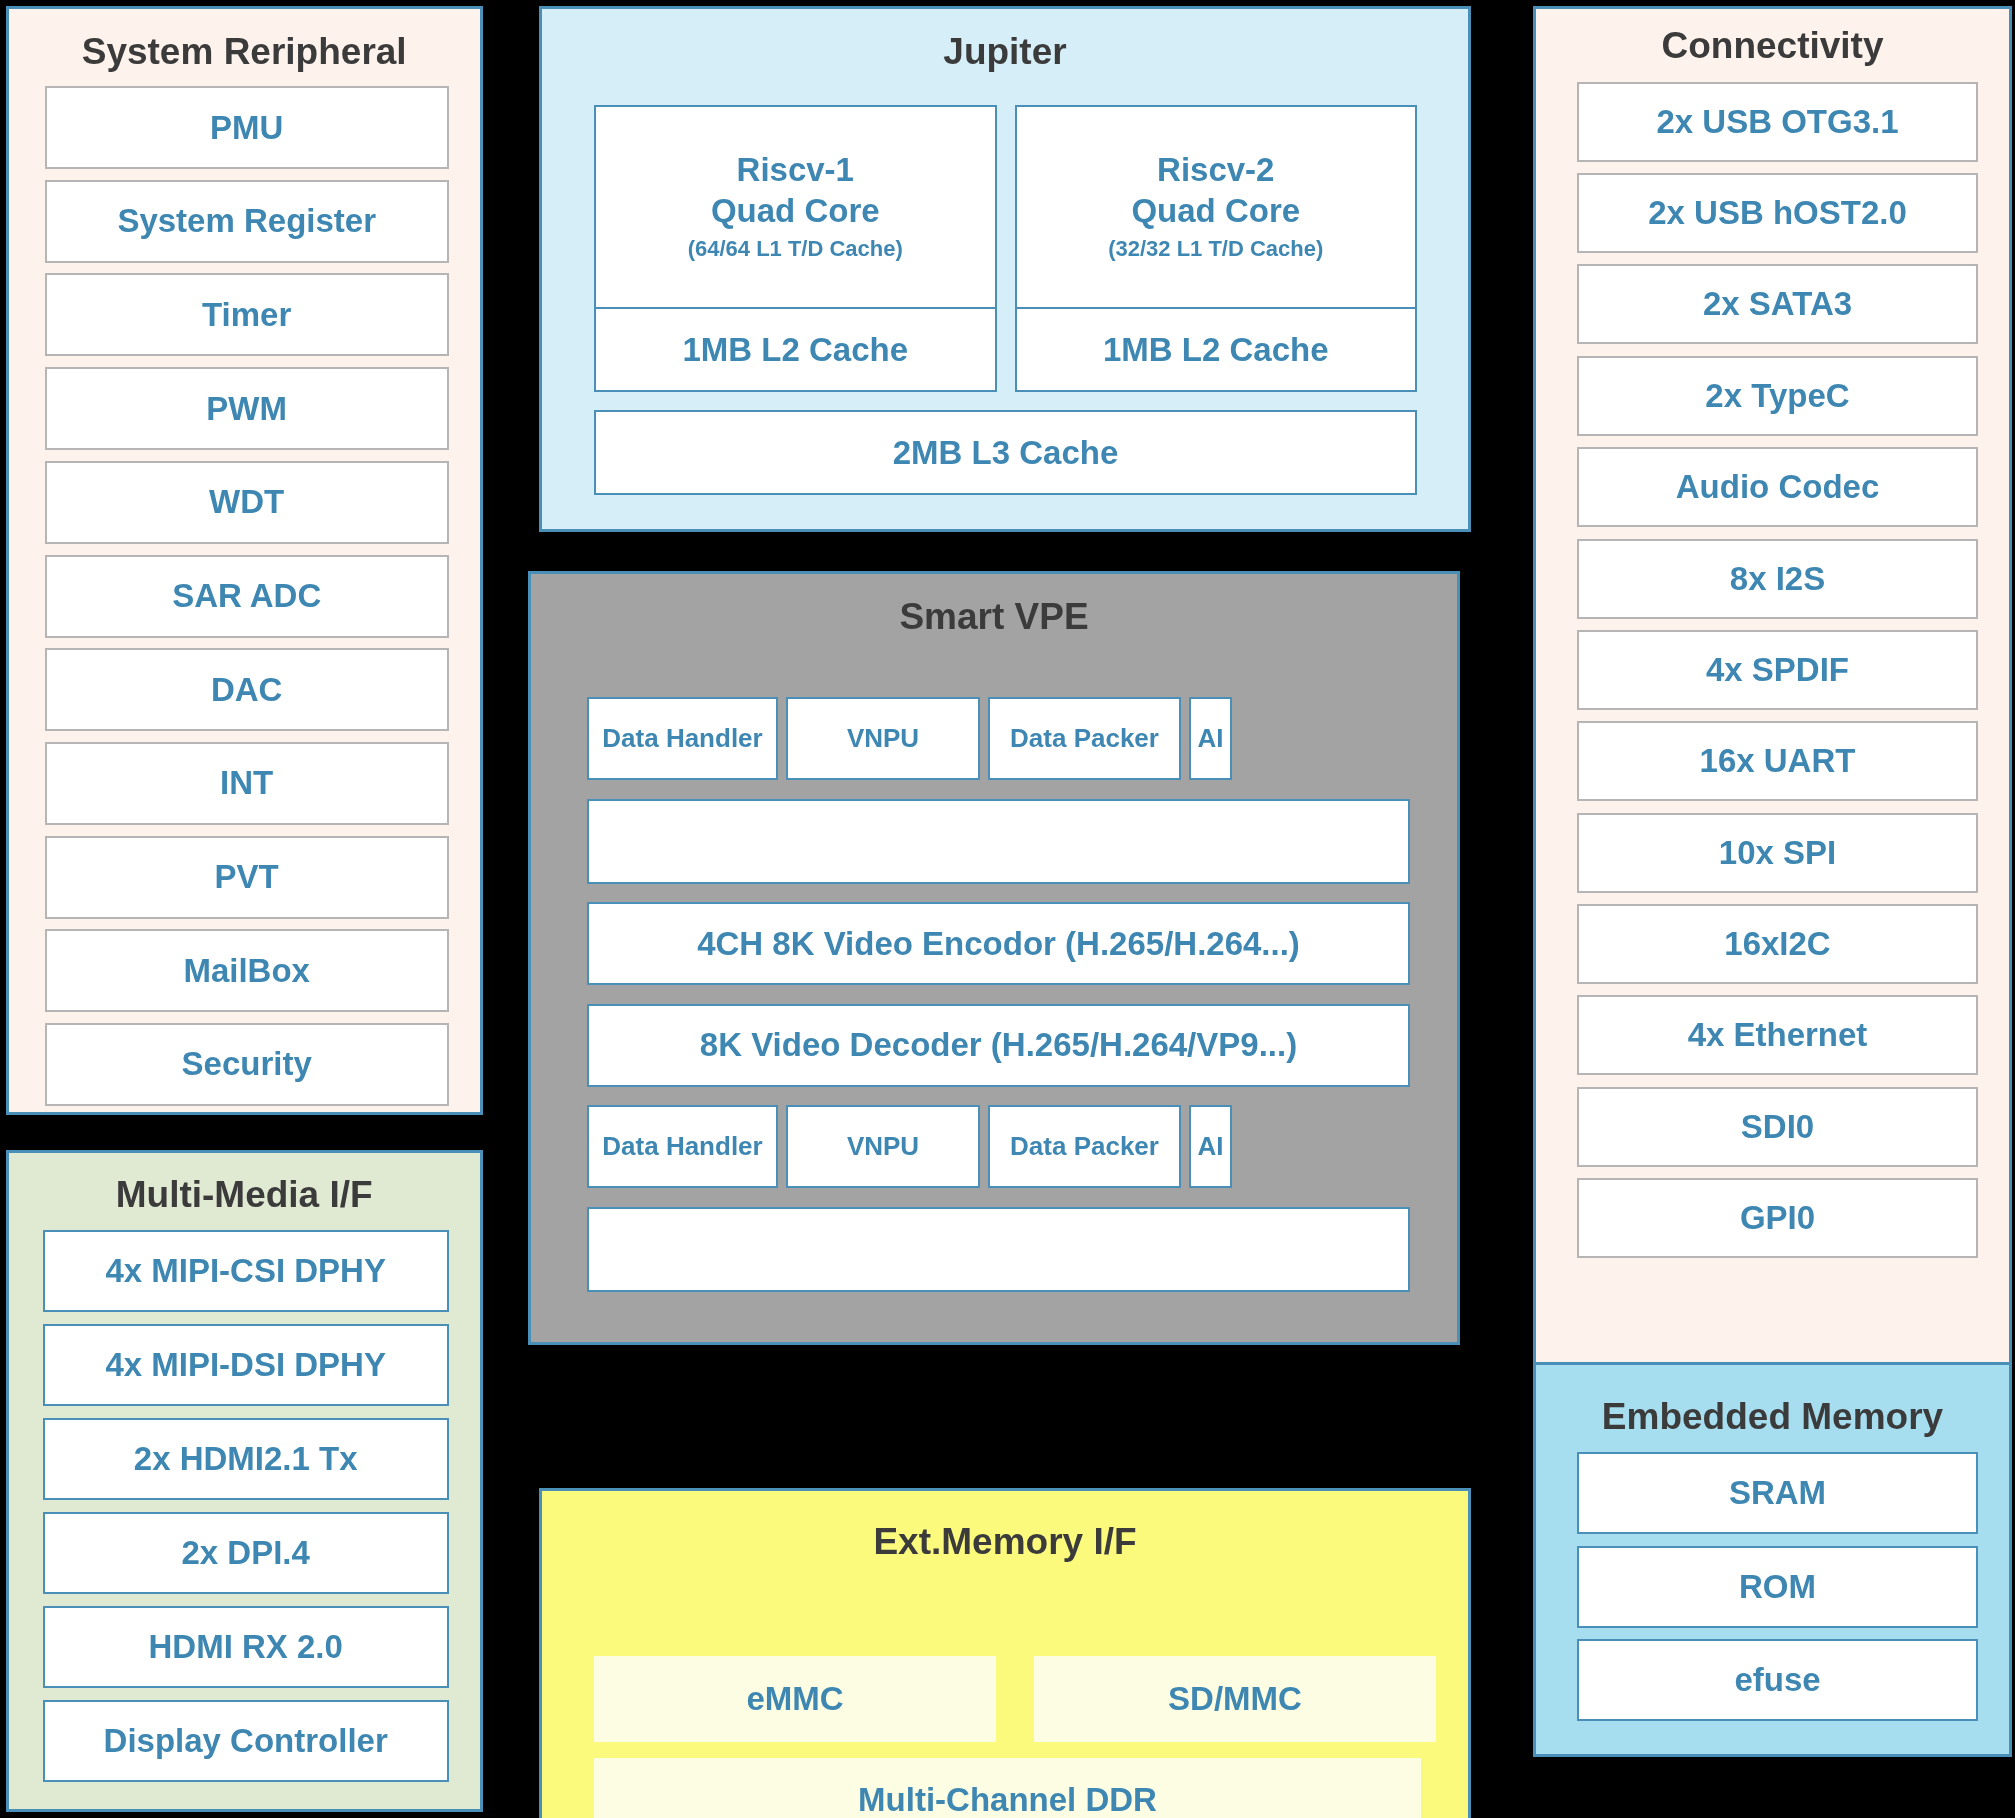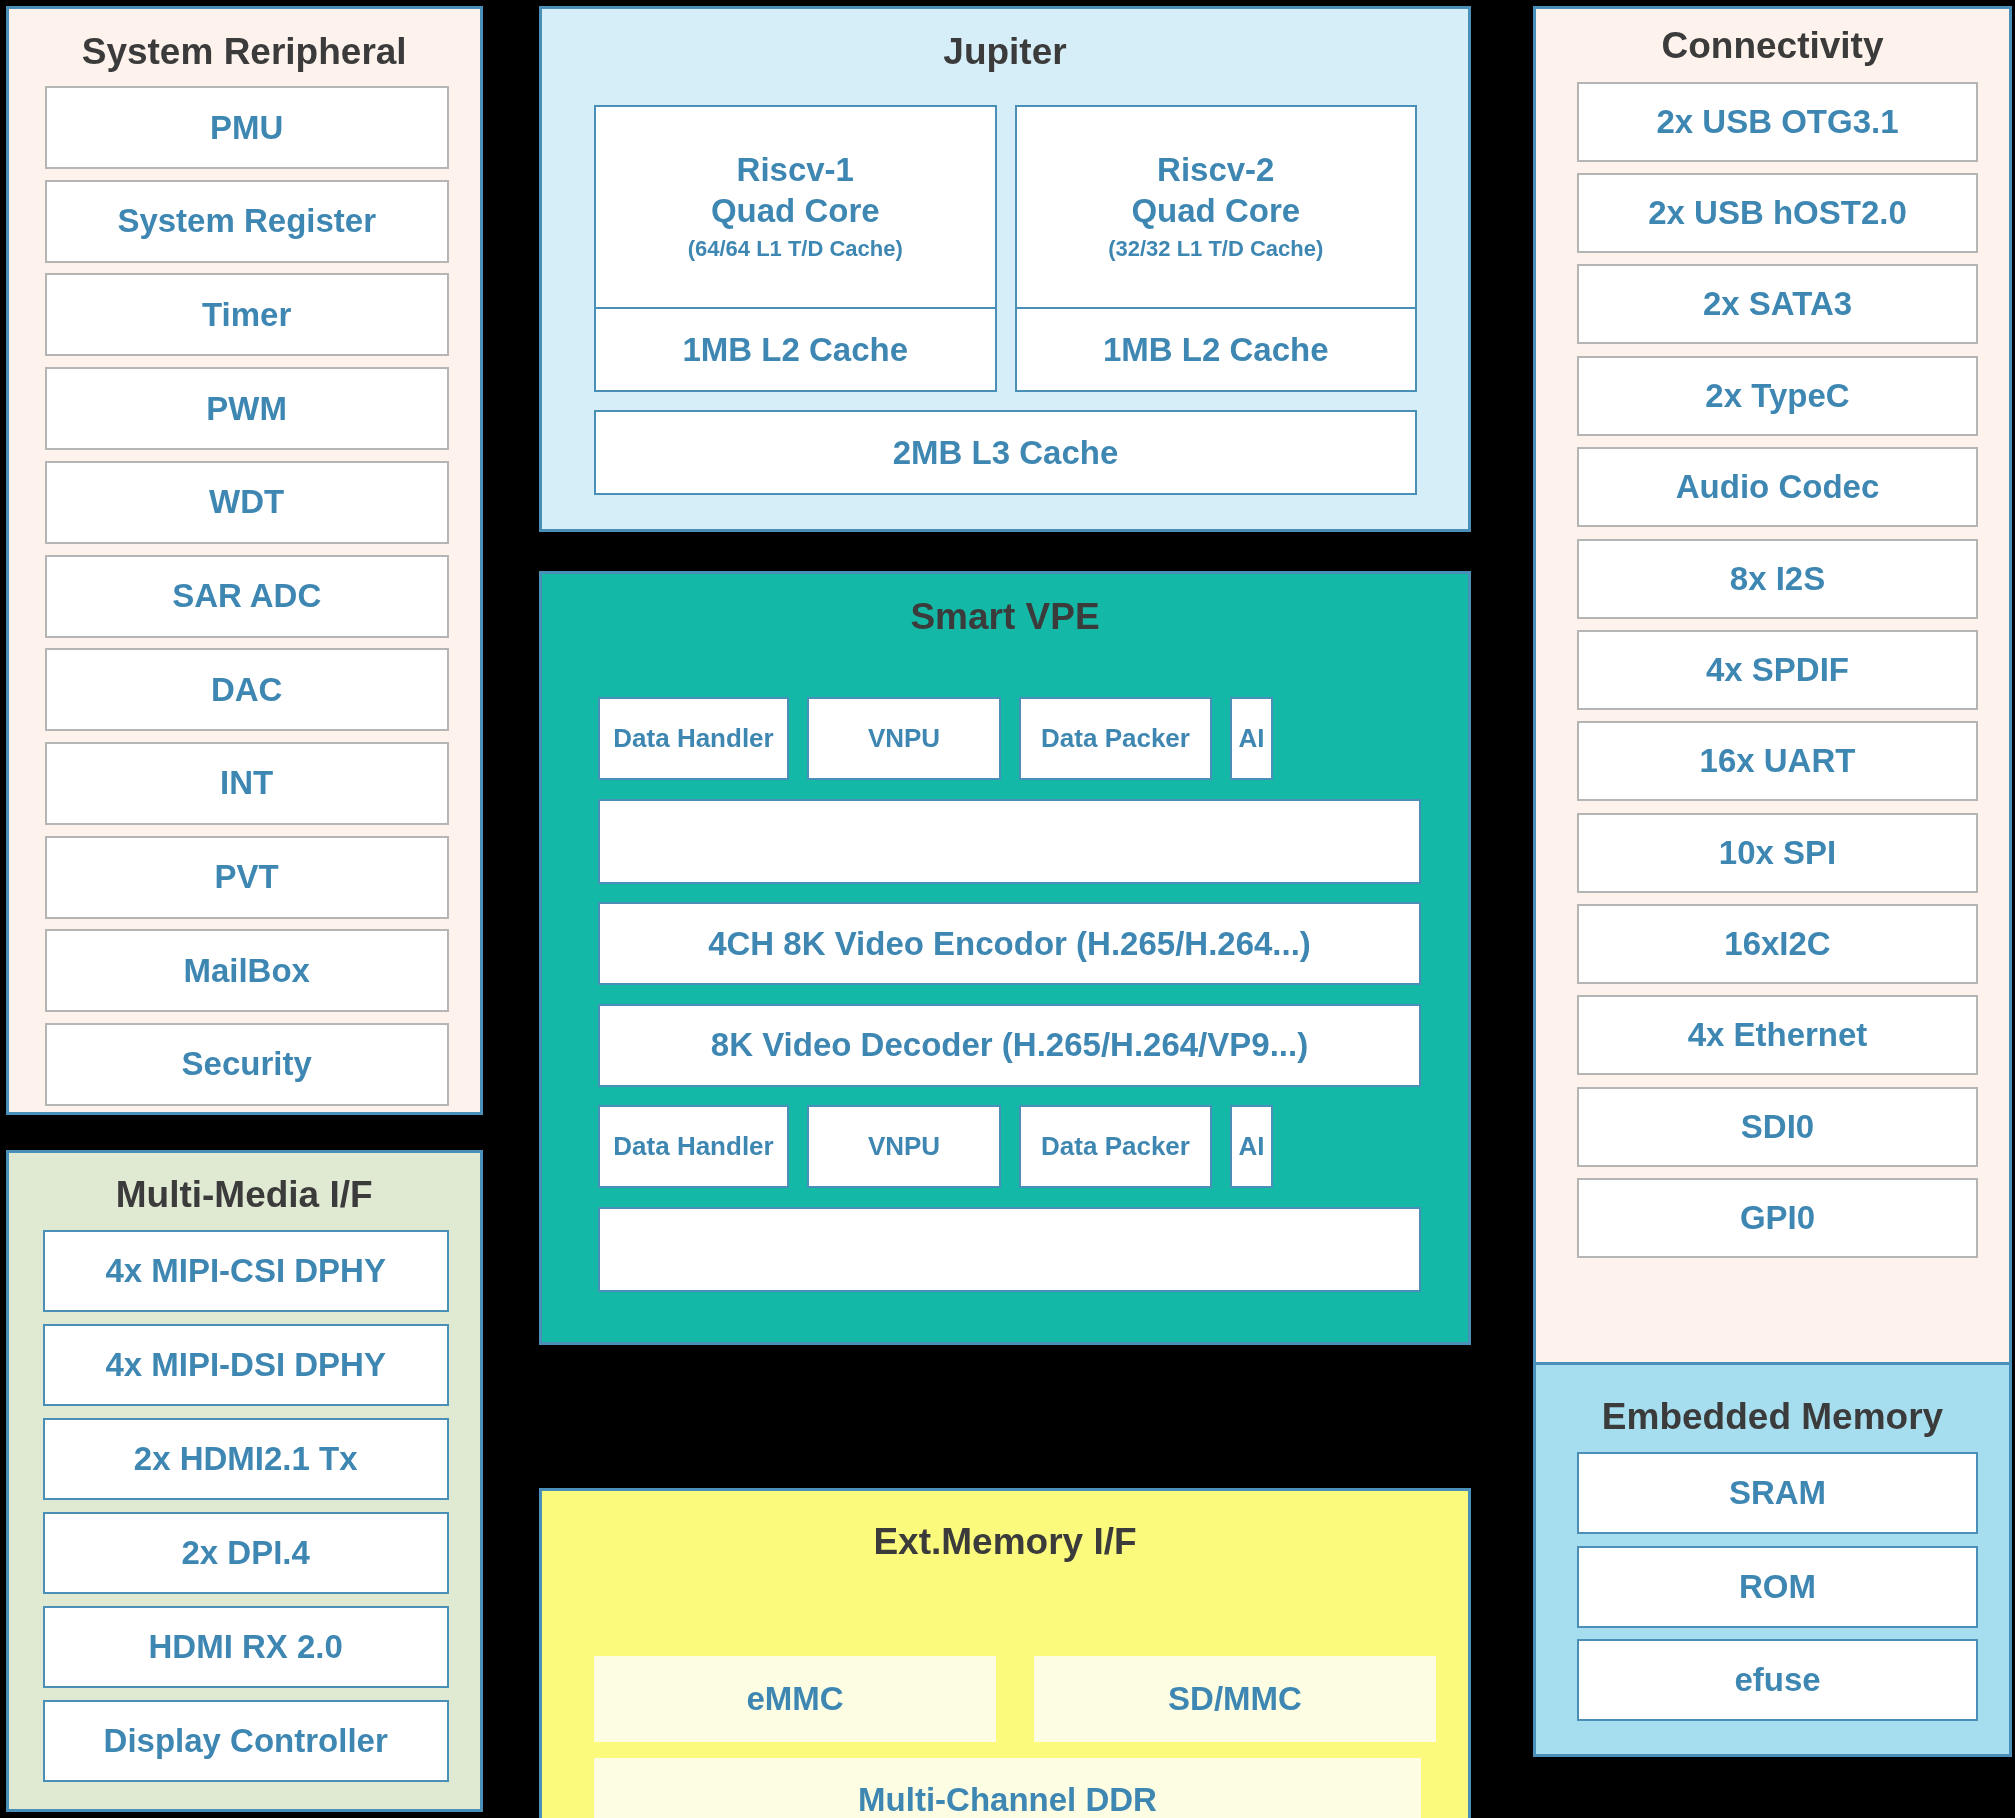--- a/index.html
+++ b/index.html
@@ -51,24 +51,24 @@
   #jupiter{left:539px;top:5.7px;width:932px;height:526px;background:#d6eef8;}
   #jupiter .panel-title{margin-top:21.4px;}
   #jupiter .clusters{margin:32px 51px 0 52px;gap:18px;}
   #jupiter .cluster{flex:1;}
   #jupiter .riscv{height:205px;flex-direction:column;line-height:41px;}
   #jupiter .riscv .cache-line{font-size:22px;line-height:36px;}
   #jupiter .l2{height:85px;margin-top:-2.8px;}
   #jupiter .l3{height:85px;margin:18px 51px 0 52px;}
 
   
-  #smart-vpe{left:539px;top:571px;width:932px;height:774px;background:#14b8a6;}
+  #smart-vpe{left:528px;top:571px;width:932px;height:774px;background:#a3a3a3;}
   #smart-vpe .panel-title{margin-top:21.4px;}
   #smart-vpe .vpe-row{margin-left:56px;margin-right:47px;}
-  #smart-vpe .small-row{gap:18px;margin-top:59px;}
+  #smart-vpe .small-row{gap:8px;margin-top:59px;}
   #smart-vpe .small-row.second{margin-top:18.5px;}
   #smart-vpe .small{height:83px;font-size:26px;}
   #smart-vpe .w-dh{width:191px;}
   #smart-vpe .w-vnpu{width:194px;}
   #smart-vpe .w-dp{width:193px;}
   #smart-vpe .w-ai{width:43px;}
   #smart-vpe .wide{height:83px;margin-top:18.5px;}
   #smart-vpe .wide.empty{height:85px;}
 
   

